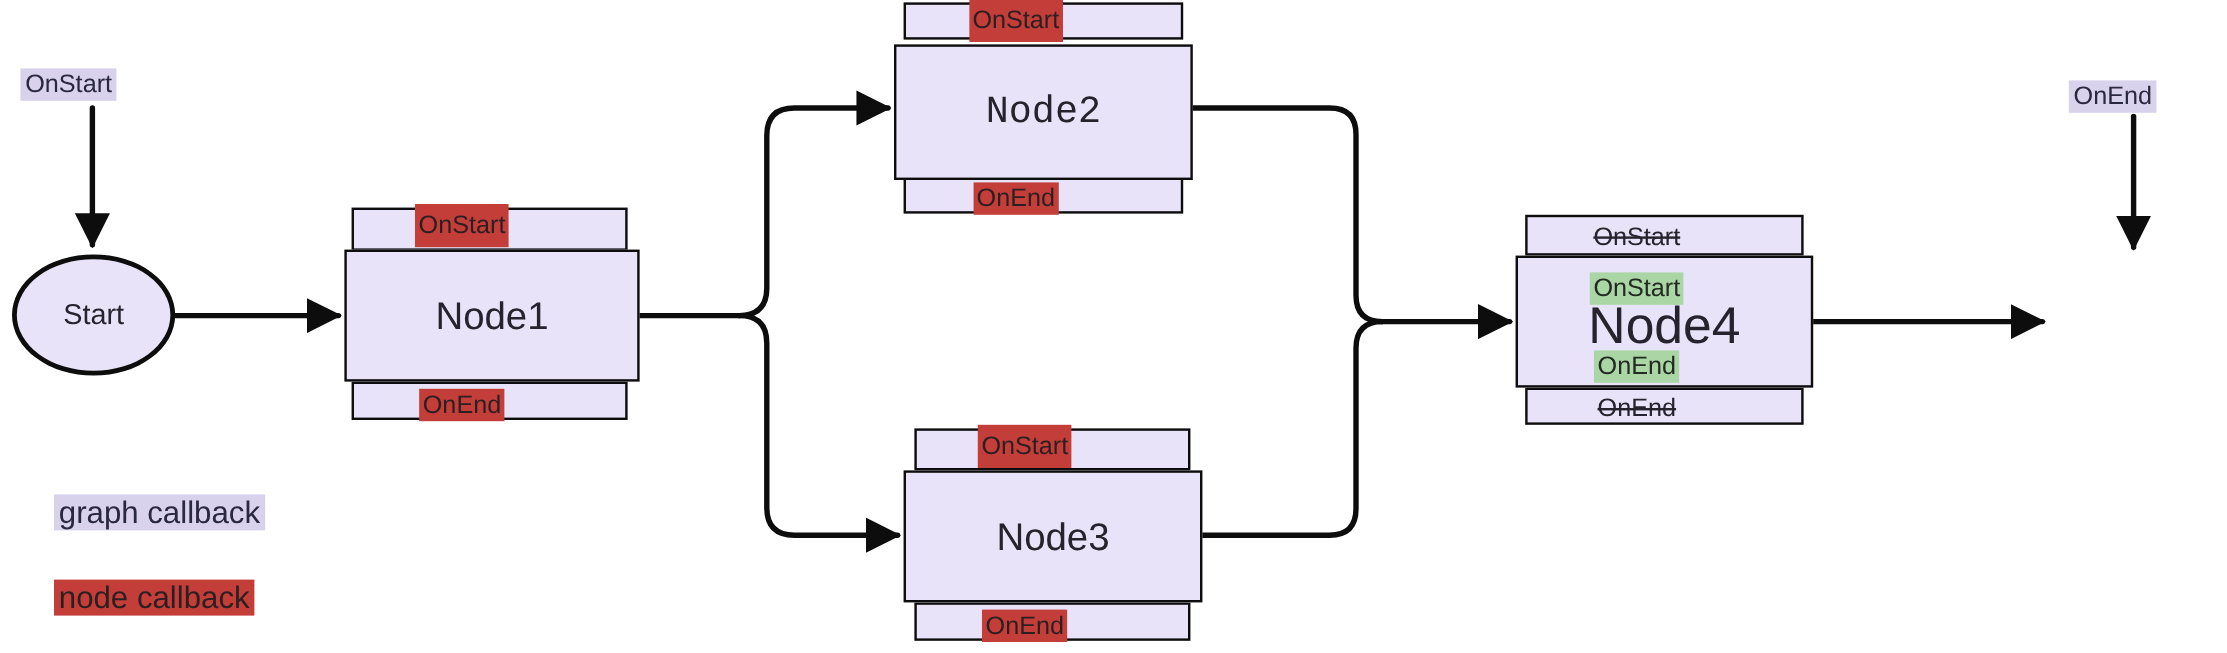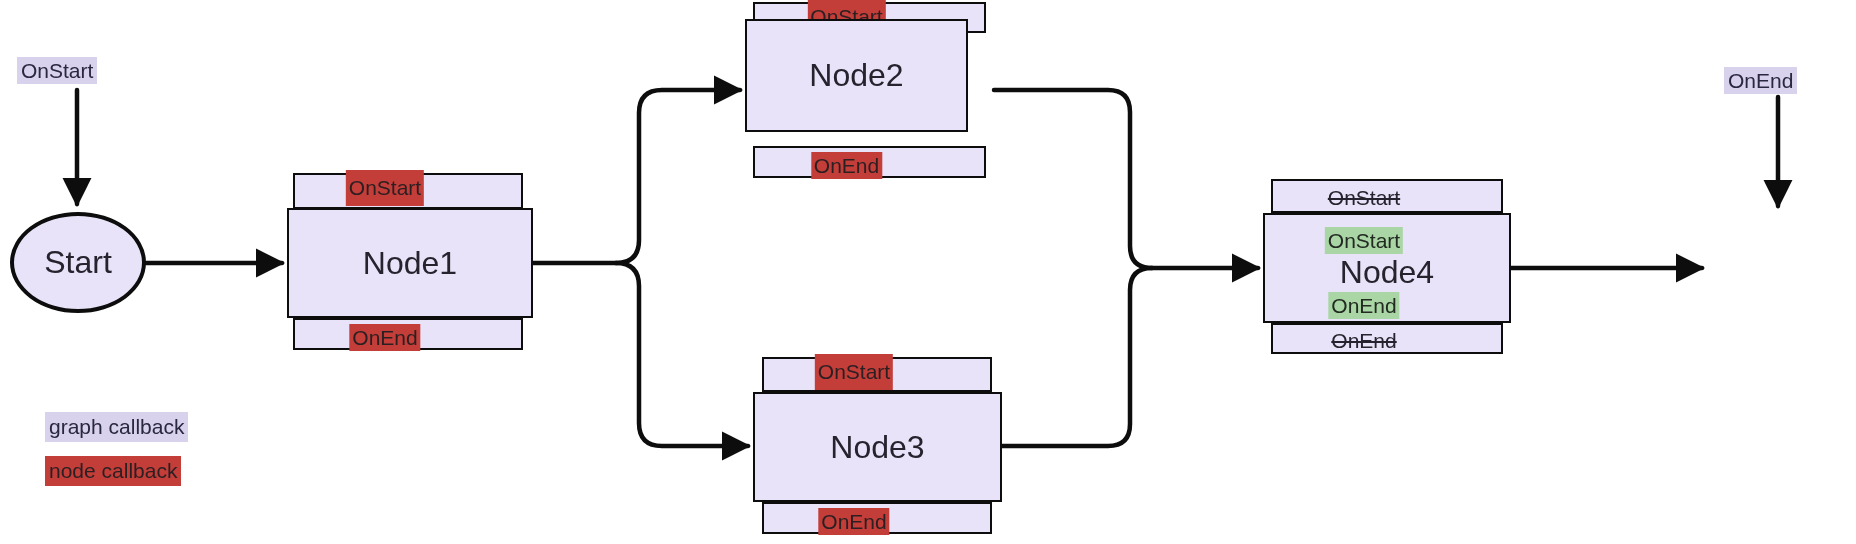--- a/index.html
+++ b/index.html
@@ -17,21 +17,21 @@
   }
   .main {
     position:absolute; background:#e8e3f8; border:2px solid #0d0d0d; z-index:2;
     display:flex; align-items:center; justify-content:center;
     font-size:32px;
   }
   .terminal {
     position:absolute; background:#e8e3f8; border:4px solid #0d0d0d; z-index:2;
     border-radius:50%;
     display:flex; align-items:center; justify-content:center;
-    font-size:32px;
+    font-size:24px;
   }
 
   
   .cb {
     position:absolute; left:50%;
     transform:translateX(calc(-50% - 23px));
     font-size:21px; line-height:27px; padding:0 3px;
     white-space:nowrap; z-index:3;
   }
   .cb-top { top:-5px; padding:4px 3px 5px; }
@@ -39,32 +39,32 @@
   .red   { background:#c33d39; color:#2b1f22; }
   .green { background:#a9d6a4; color:#222a22; }
   .lav   { background:#d8d2ec; color:#2a2740; }
   .strike {
     text-decoration:line-through;
     text-decoration-thickness:2px;
     color:#27232e;
   }
   .cb-mid-title {
     position:absolute; left:50%; transform:translateX(-50%);
-    font-size:32px; line-height:36px; white-space:nowrap; z-index:3;
+    font-size:43px; line-height:36px; white-space:nowrap; z-index:3;
   }
 
   
   .tag {
     position:absolute; font-size:21px; line-height:27px; padding:0 4px;
     white-space:nowrap; z-index:3;
   }
 
   
   .legend-row {
-    position:absolute; font-size:21px; line-height:30px; padding:0 4px;
+    position:absolute; font-size:26px; line-height:30px; padding:0 4px;
     white-space:nowrap; z-index:3;
   }
 </style>
 </head>
 <body>
 
 <div class="canvas">
 
   <svg class="edges" width="1856" height="544" viewBox="0 0 1856 544">
     <defs>
@@ -99,21 +99,21 @@
   <div class="main" style="left:287px; top:208px; width:246px; height:110px;justify-content:center;">
     <span>Node1</span>
   </div>
   <div class="strip" style="left:293px; top:318px; width:230px; height:32px;">
     <span class="cb red cb-bot">OnEnd</span>
   </div>
 
   <div class="strip" style="left:753px; top:2px; width:233px; height:31px;">
     <span class="cb red cb-top">OnStart</span>
   </div>
-  <div class="main" style="left:745px; top:19px; width:223px; height:113px;">
+  <div class="main" style="left:745px; top:37px; width:249px; height:113px;font-family:Liberation Mono, monospace;">
     <span>Node2</span>
   </div>
   <div class="strip" style="left:753px; top:146px; width:233px; height:32px;">
     <span class="cb red cb-bot">OnEnd</span>
   </div>
 
   <div class="strip" style="left:762px; top:357px; width:230px; height:35px;">
     <span class="cb red cb-top">OnStart</span>
   </div>
   <div class="main" style="left:753px; top:392px; width:249px; height:110px;">
@@ -130,15 +130,15 @@
     <span class="cb green" style="top:12px;">OnStart</span>
     <span class="cb-mid-title" style="top:39px;">Node4</span>
     <span class="cb green" style="top:77px;">OnEnd</span>
   </div>
   <div class="strip" style="left:1271px; top:323px; width:232px; height:31px;">
     <span class="cb strike" style="top:2px;">OnEnd</span>
   </div>
 
 
   <div class="legend-row lav" style="left:45px; top:412px;">graph callback</div>
-  <div class="legend-row red" style="left:45px; top:456px;">node callback</div>
+  <div class="legend-row red" style="left:45px; top:483px;">node callback</div>
 
 </div>
 
 </body></html>

